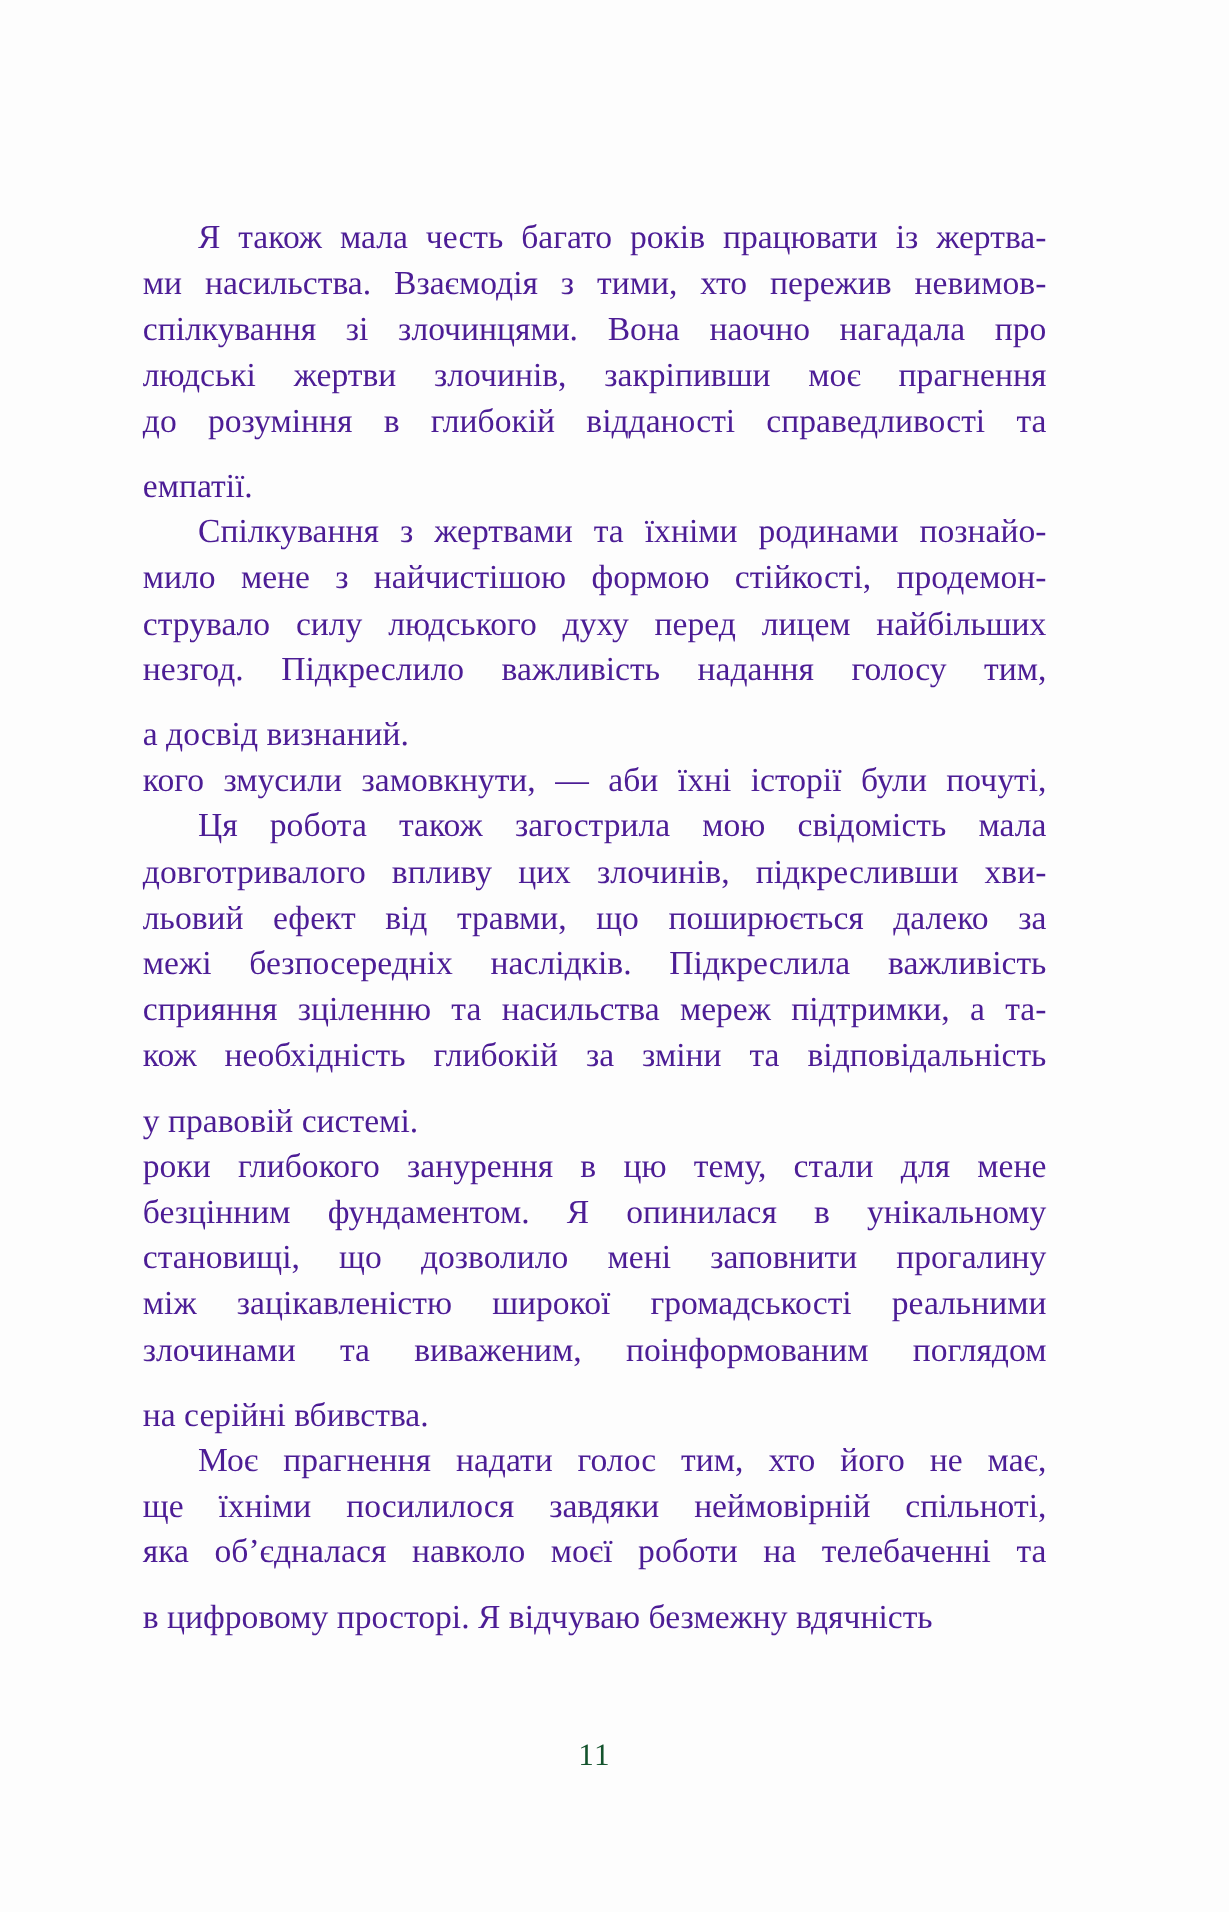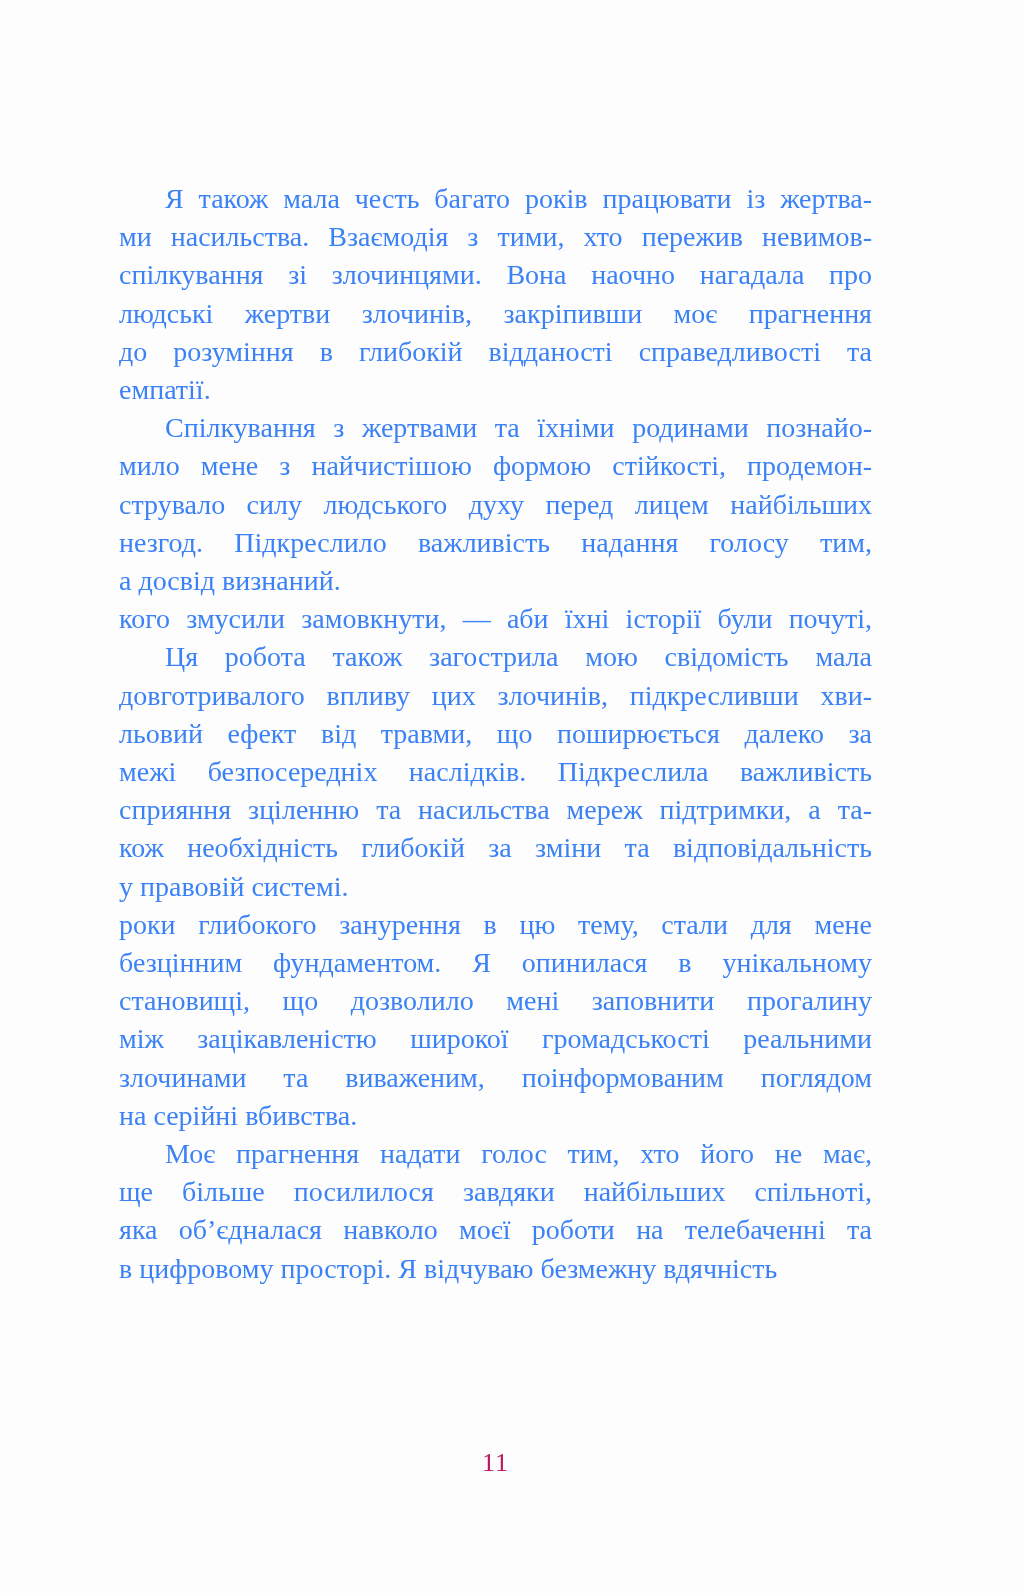--- a/index.html
+++ b/index.html
@@ -15,49 +15,50 @@
     position: relative;
     width: 1024px;
     height: 1593px;
     background: #fdfdfd;
   }
   .text-block {
     position: absolute;
     left: 119px;
     top: 180px;
     width: 753px;
-    color: #3b82f6;
+    color: #4c1d95;
     font-size: 28px;
     line-height: 38.2px;
   }
   .paragraph {
     margin: 0;
     padding: 0;
   }
   .line {
     display: block;
     text-align: justify;
     text-align-last: justify;
     -moz-text-align-last: justify;
   }
   .line.first {
     text-indent: 46px;
   }
   .line.last {
     text-align-last: left;
+    margin-top: 16px;
     -moz-text-align-last: left;
   }
   .page-number {
     position: absolute;
     left: 119px;
     top: 1448px;
     width: 753px;
     text-align: center;
     font-size: 26px;
-    color: #be185d;
+    color: #14532d;
     letter-spacing: 1px;
   }
 </style>
 </head>
 <body>
 
 <main class="page">
   <section class="text-block" id="textBlock">
       <p class="paragraph">
         <span class="line first">Я також мала честь багато років працювати із жертва-</span>
@@ -87,19 +88,19 @@
       <p class="paragraph">
         <span class="line">роки глибокого занурення в цю тему, стали для мене</span>
         <span class="line">безцінним фундаментом. Я опинилася в унікальному</span>
         <span class="line">становищі, що дозволило мені заповнити прогалину</span>
         <span class="line">між зацікавленістю широкої громадськості реальними</span>
         <span class="line">злочинами та виваженим, поінформованим поглядом</span>
         <span class="line last">на серійні вбивства.</span>
       </p>
       <p class="paragraph">
         <span class="line first">Моє прагнення надати голос тим, хто його не має,</span>
-        <span class="line">ще більше посилилося завдяки найбільших спільноті,</span>
+        <span class="line">ще їхніми посилилося завдяки неймовірній спільноті,</span>
         <span class="line">яка об’єдналася навколо моєї роботи на телебаченні та</span>
         <span class="line last">в цифровому просторі. Я відчуваю безмежну вдячність</span>
       </p>
     </section>
   <footer class="page-number">11</footer>
 </main>
 
 </body></html>

